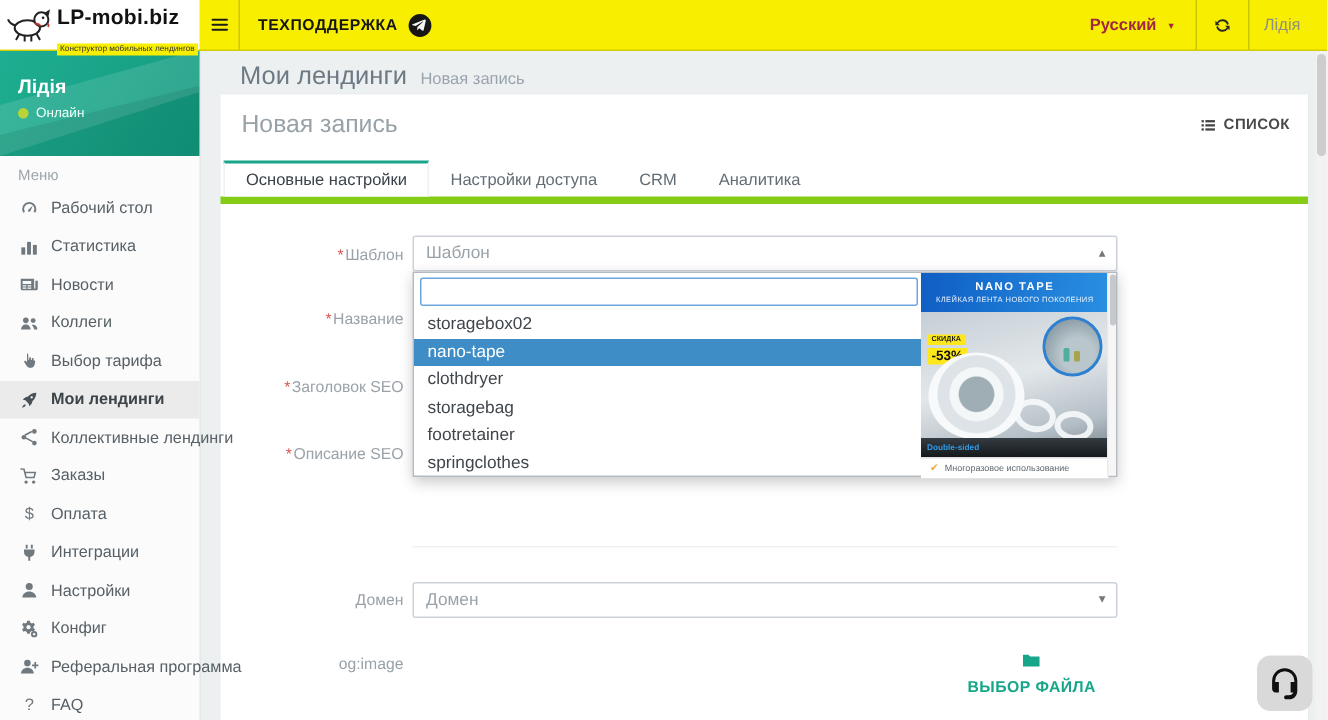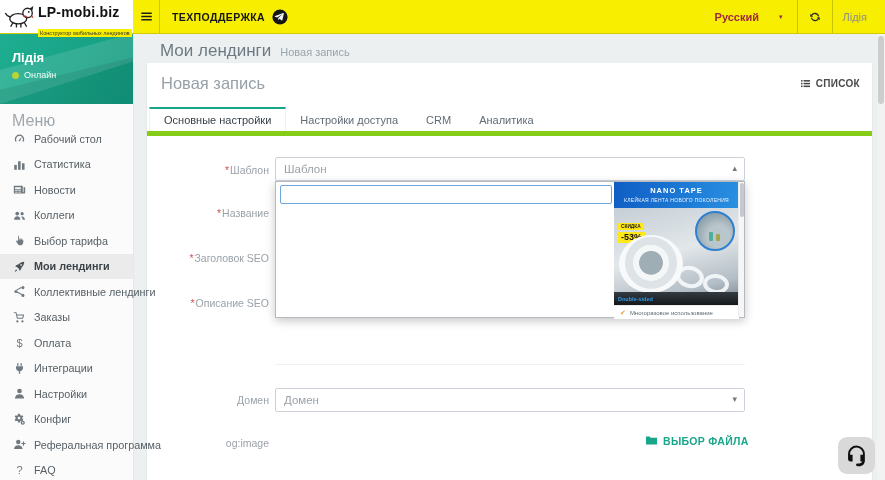--- a/index.html
+++ b/index.html
@@ -13,38 +13,38 @@
   .logo-dog{position:absolute;left:4px;top:4px;width:32px;height:25px;}
   .logo-text{position:absolute;left:38px;top:3px;}
   .logo-title{font-size:14px;font-weight:bold;color:#121212;letter-spacing:.2px;line-height:15px;}
   .logo-sub{display:inline-block;font-size:5.5px;color:#333;background:#f7ee00;padding:1px 2px;margin-top:1px;white-space:nowrap;}
   .hamburger{position:absolute;left:133px;top:0;width:26px;height:33px;border-right:1px solid rgba(0,0,0,.16);display:flex;align-items:center;justify-content:center;cursor:pointer;}
   .hamburger .ic{width:13px;height:13px;color:#1c1c1c;}
   .support{position:absolute;left:160px;top:0;height:33px;display:flex;align-items:center;gap:7px;padding:0 12px;cursor:pointer;}
   .support-label{font-size:10.5px;font-weight:bold;color:#161616;letter-spacing:.4px;}
   .support .ic{width:16px;height:16px;}
   .tb-right{position:absolute;right:8px;top:0;height:33px;display:flex;align-items:stretch;}
-  .lang{display:flex;align-items:center;gap:20px;padding:0 14px;cursor:pointer;}
+  .lang{display:flex;align-items:center;gap:8px;padding:0 14px;cursor:pointer;}
   .lang-label{font-size:11px;font-weight:bold;color:#a02840;}
   .lang-caret{font-size:7px;color:#a02840;}
   .tb-sep{width:0;border-left:1px solid rgba(0,0,0,.18);height:33px;}
   .refresh{display:flex;align-items:center;justify-content:center;width:34px;cursor:pointer;}
   .refresh .ic{width:12px;height:12px;color:#2a2a2a;}
   .tb-user{display:flex;align-items:center;padding:0 10px;font-size:11px;color:#8f8f80;cursor:pointer;}
 
   
   .sidebar{position:absolute;left:0;top:33px;width:133px;height:447px;background:#fbfbfb;border-right:1px solid #e4e6e7;z-index:10;}
   .profile{position:absolute;left:0;top:0;width:133px;height:71px;background:linear-gradient(120deg,#1fae91,#12997e);overflow:hidden;}
   .profile:before{content:"";position:absolute;inset:0;background:rgba(255,255,255,.12);clip-path:polygon(0 52%,100% 0,100% 40%,0 100%);}
   .profile:after{content:"";position:absolute;inset:0;background:rgba(0,0,0,.08);clip-path:polygon(0 80%,100% 34%,100% 100%,0 100%);}
   .profile-name{position:absolute;left:12px;top:17px;color:#fff;font-size:13px;font-weight:bold;z-index:2;}
   .profile-status{position:absolute;left:12px;top:37px;display:flex;align-items:center;gap:5px;z-index:2;}
   .status-dot{width:7px;height:7px;border-radius:50%;background:#b8d437;}
   .status-text{color:#f2fff9;font-size:9px;}
-  .menu-label{position:absolute;left:12px;top:79px;font-size:16px;color:#a0a7ac;}
+  .menu-label{position:absolute;left:12px;top:79px;font-size:10px;color:#a0a7ac;}
   .menu{position:absolute;left:0;top:93px;width:133px;}
   .menu-item{height:25.5px;display:flex;align-items:center;gap:7px;padding-left:12px;cursor:pointer;}
   .menu-item.active{background:#ebebeb;}
   .mi-icon{width:15px;height:13px;color:#70797f;display:flex;align-items:center;justify-content:center;font-size:11px;flex:none;}
   .mi-label{font-size:10.8px;color:#576066;white-space:nowrap;}
   .menu-item.active .mi-label{color:#3c4348;font-weight:bold;}
   .menu-item.active .mi-icon{color:#4a5258;}
 
   
   .main{position:absolute;left:133px;top:33px;right:0;bottom:0;background:#edf0f1;}
@@ -98,21 +98,21 @@
   .pv-ring2{left:89px;top:66px;width:26px;height:20px;transform:rotate(6deg);}
   .pv-strip{position:absolute;left:0;bottom:0;width:125px;height:13px;background:linear-gradient(180deg,#343c42,#14181b);}
   .pv-caption{position:absolute;left:4px;bottom:3px;color:#2f9be8;font-size:5.5px;font-weight:bold;}
   .pv-feat{position:absolute;left:0;top:123px;width:125px;height:14px;background:#fff;border-top:1px solid #ececec;display:flex;align-items:center;gap:4px;padding-left:6px;box-sizing:border-box;}
   .pv-check{font-size:7px;color:#f2a33c;line-height:1;}
   .pv-feat-text{font-size:6px;color:#5f6a72;}
 
   .divider{position:absolute;left:128px;top:301px;width:470px;height:1px;background:#f1f1f1;}
   .og-input{position:absolute;left:128px;top:366px;width:350px;height:24px;border:none;border-bottom:1px solid #e3e3e3;font-size:12px;color:#555;font-family:inherit;outline:none;background:transparent;padding:0 2px;box-sizing:border-box;}
   .og-input::placeholder{color:#a6adb3;}
-  .file-btn{position:absolute;left:498px;top:371px;display:flex;align-items:center;gap:5px;cursor:pointer;}
+  .file-btn{position:absolute;left:498px;top:371px;display:flex;align-items:center;gap:5px;cursor:pointer;flex-direction:column;}
   .file-btn .ic{width:13px;height:13px;color:#18a68a;}
   .file-btn-label{font-size:10.5px;font-weight:bold;color:#18a68a;letter-spacing:.3px;}
 
   .support-widget{position:absolute;right:10px;bottom:6px;width:37px;height:37px;background:#d9d9d9;border-radius:9px;display:flex;align-items:center;justify-content:center;cursor:pointer;z-index:30;}
   .support-widget .ic{width:25px;height:25px;color:#101010;}
 </style>
 </head>
 <body>
 
 <div class="topbar">
@@ -347,20 +347,28 @@
     </div>
     <div class="f-label" style="top:233px;">
       <span class="req">*</span><span>Описание SEO</span>
     </div>
     <div class="f-label" style="top:188px;">
       <span class="req">*</span><span>Заголовок SEO</span>
     </div>
 
     <div class="dd-panel">
       <input class="dd-search" autofocus="" value="" style="">
+      <div class="dd-options">
+          <div class="dd-option">storagebox02</div>
+          <div class="dd-option selected">nano-tape</div>
+          <div class="dd-option">clothdryer</div>
+          <div class="dd-option">storagebag</div>
+          <div class="dd-option">footretainer</div>
+          <div class="dd-option">springclothes</div>
+        </div>
       <div class="preview">
         <div class="pv-header">
           <div class="pv-title">NANO TAPE</div>
           <div class="pv-sub">КЛЕЙКАЯ ЛЕНТА НОВОГО ПОКОЛЕНИЯ</div>
         </div>
         <div class="pv-photo">
           <div class="pv-badge">
             <span class="pv-badge-l1">СКИДКА</span>
             <span class="pv-badge-l2">-53%</span>
           </div>

